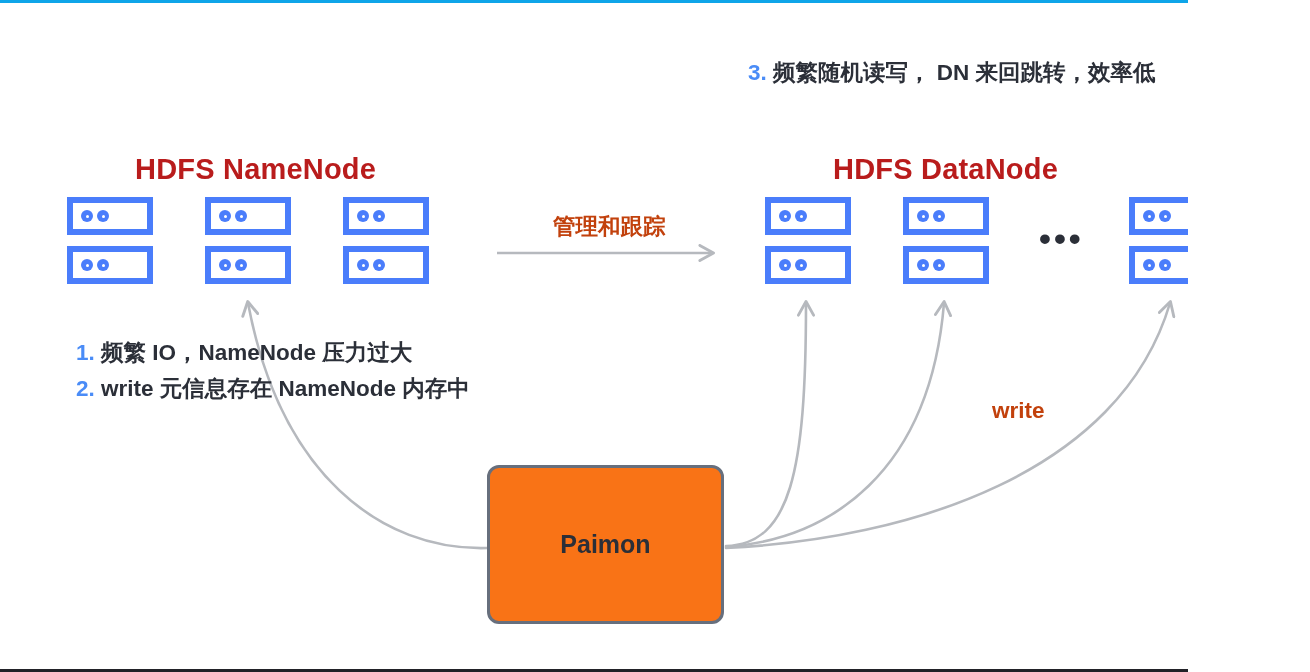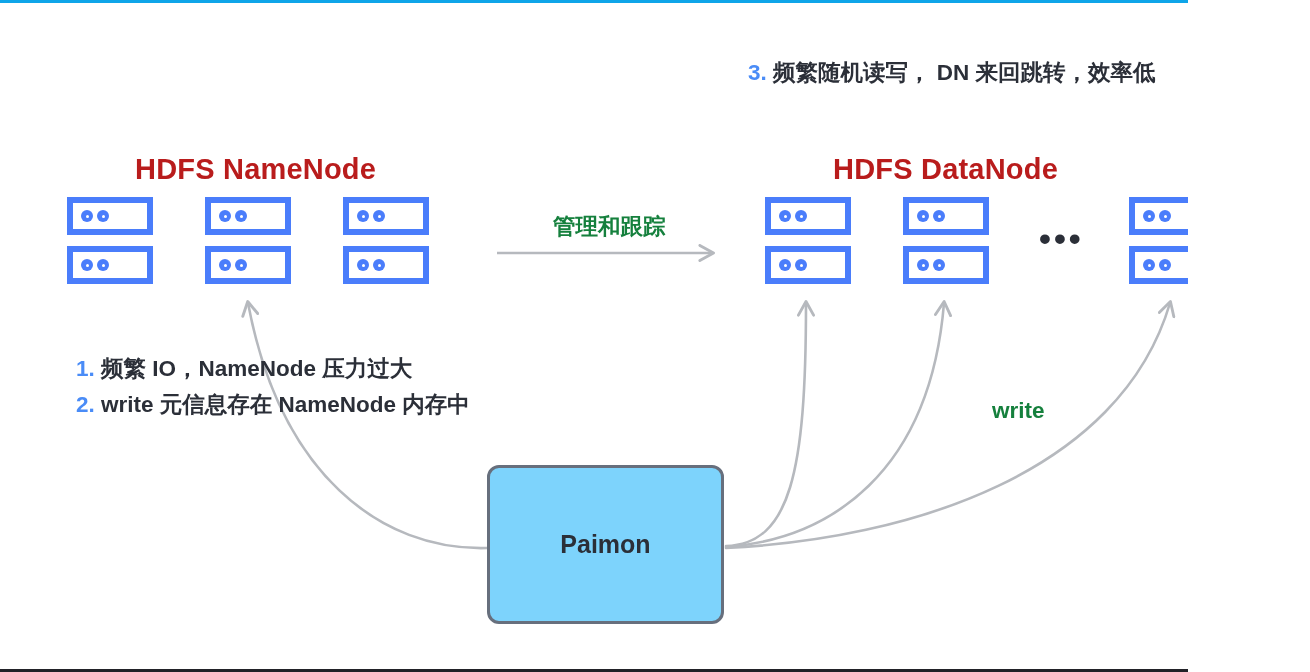--- a/index.html
+++ b/index.html
@@ -92,33 +92,33 @@
     line-height: 1.62;
   }
   .note-line { display: block; }
   .note-num { color: #4a8cf7; }
 
   
   .edge-label {
     position: absolute;
     font-size: 22.5px;
     font-weight: bold;
-    color: #15803d;
+    color: #c2410c;
     white-space: nowrap;
     text-align: right;
   }
 
   
   #paimon-box {
     position: absolute;
     left: 487px;
     top: 462px;
     width: 237px;
     height: 159px;
-    background: #7dd3fc;
+    background: #f97316;
     border: 3px solid #676f7d;
     border-radius: 12px;
     box-sizing: border-box;
     display: flex;
     align-items: center;
     justify-content: center;
   }
   #paimon-label {
     font-size: 25px;
     font-weight: bold;
@@ -235,21 +235,21 @@
       <span class="led"></span>
     </div>
     <div class="server-icon">
       <span class="led"></span>
       <span class="led"></span>
     </div>
   </div>
 
   <div class="edge-label" style="left:553px; top:208px;">管理和跟踪</div>
 
-  <div class="note" style="left:76px; top:348px;">
+  <div class="note" style="left:76px; top:332px;">
     <span class="note-line">
       <span class="note-num">1.</span>
       <span>频繁 IO，NameNode 压力过大</span>
     </span>
     <span class="note-line">
       <span class="note-num">2.</span>
       <span>write 元信息存在 NameNode 内存中</span>
     </span>
   </div>
 

